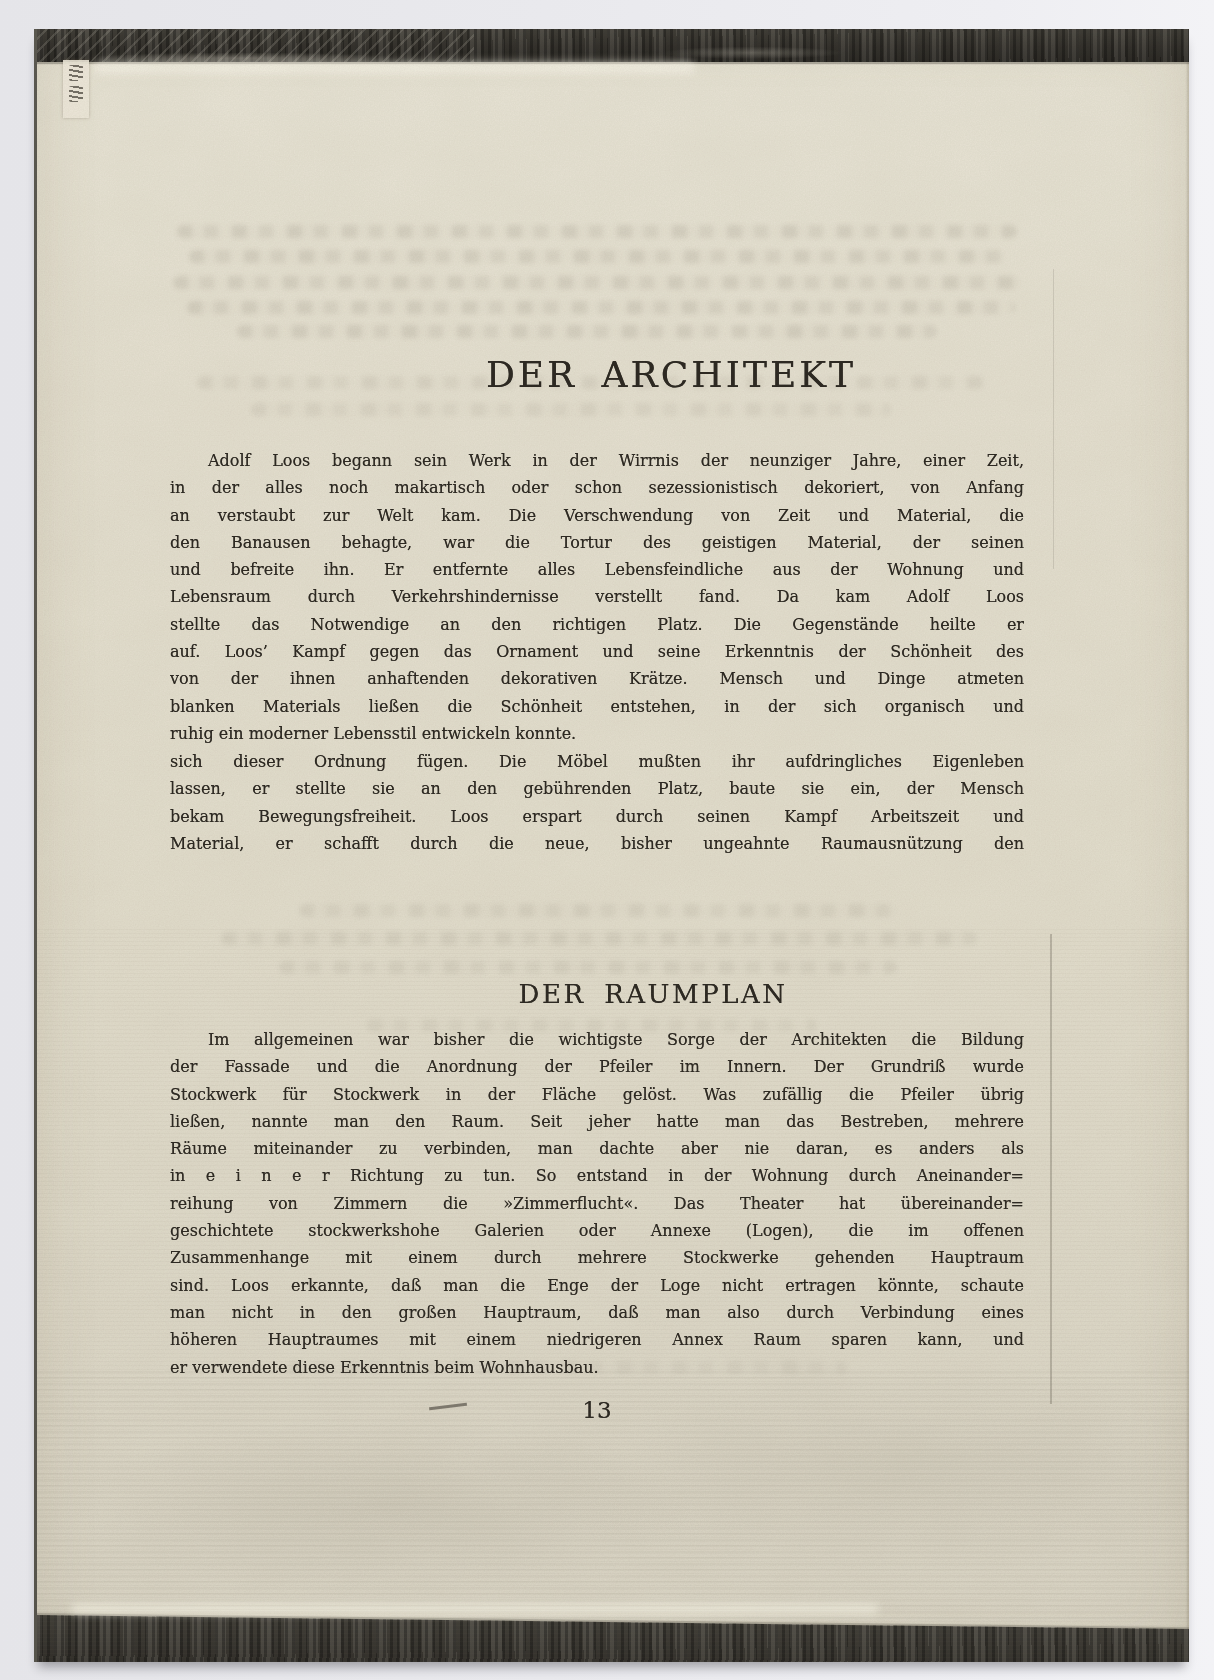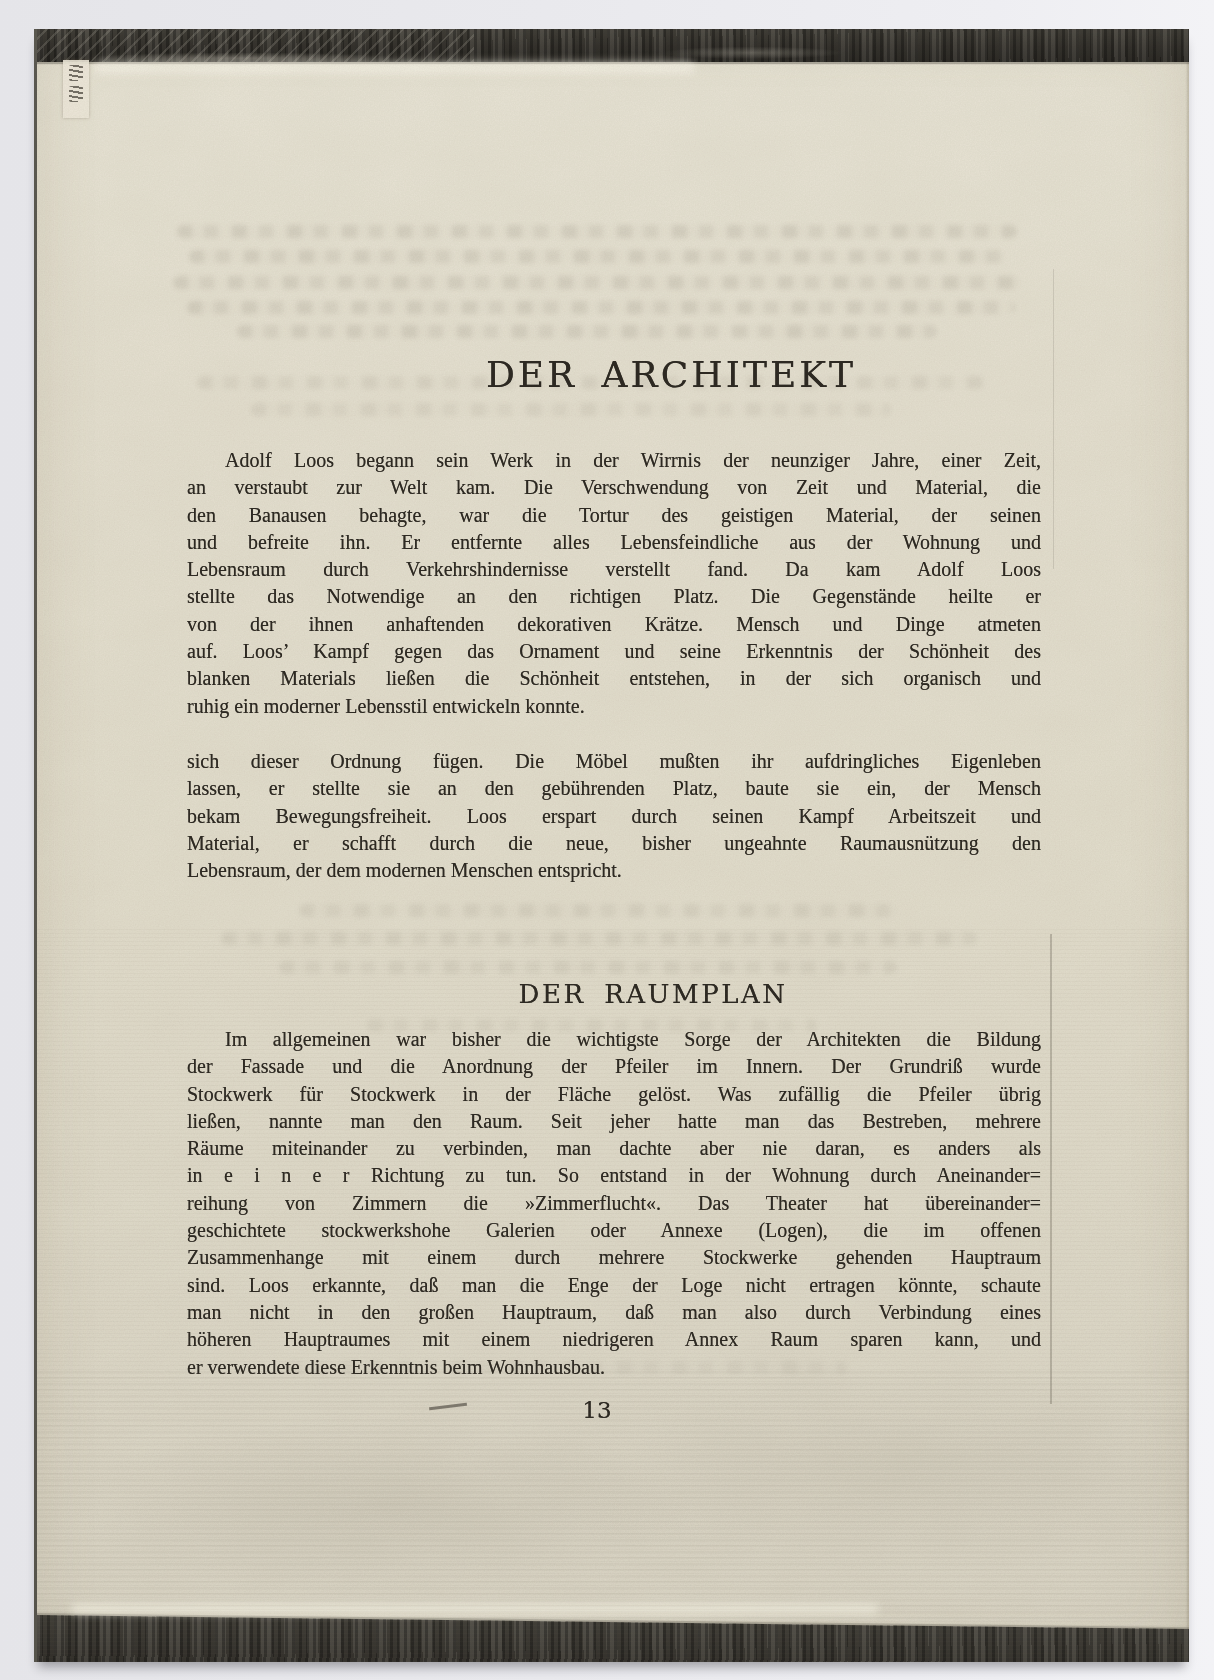--- a/index.html
+++ b/index.html
@@ -140,23 +140,22 @@
   .heading2 {
     position: absolute; top: 950px; left: 50%;
     transform: translateX(-50%);
     margin: 0 0 0 56px;
     font-size: 26px; font-weight: 500;
     letter-spacing: 2.5px; word-spacing: 8px;
     white-space: nowrap;
     text-shadow: 0 0 0.4px rgba(46,42,35,0.8);
   }
   .para {
-    position: absolute; left: 17px; width: 100%;
-    font-size: 20px;
-    font-family: Liberation Serif, serif;
+    position: absolute; left: 0; width: 100%;
+    font-size: 16px;
   }
   .para .line {
     height: 27.3px; line-height: 27.3px;
     text-align: justify; text-align-last: justify;
     overflow: hidden;
     text-shadow: 0 0 0.4px rgba(46,42,35,0.65);
   }
   .para .line.first { text-indent: 38px; }
   .para .line.last  { text-align-last: left; }
   .p1 { top: 418px; }
@@ -196,36 +195,36 @@
 
     <div class="vline"></div>
     <div class="vline2"></div>
     <div class="dash"></div>
     <div class="smudge"></div>
 
     <div class="textblock">
       <h1 class="title">DER ARCHITEKT</h1>
       <div class="para p1">
           <div class="line first">Adolf Loos begann sein Werk in der Wirrnis der neunziger Jahre, einer Zeit,</div>
+          <div class="line">in der alles noch makartisch oder schon sezessionistisch dekoriert, von Anfang</div>
           <div class="line">an verstaubt zur Welt kam. Die Verschwendung von Zeit und Material, die</div>
           <div class="line">den Banausen behagte, war die Tortur des geistigen Material, der seinen</div>
           <div class="line">und befreite ihn. Er entfernte alles Lebensfeindliche aus der Wohnung und</div>
           <div class="line">Lebensraum durch Verkehrshindernisse verstellt fand. Da kam Adolf Loos</div>
           <div class="line">stellte das Notwendige an den richtigen Platz. Die Gegenstände heilte er</div>
+          <div class="line">auf. Loos’ Kampf gegen das Ornament und seine Erkenntnis der Schönheit des</div>
           <div class="line">von der ihnen anhaftenden dekorativen Krätze. Mensch und Dinge atmeten</div>
-          <div class="line">auf. Loos’ Kampf gegen das Ornament und seine Erkenntnis der Schönheit des</div>
           <div class="line">blanken Materials ließen die Schönheit entstehen, in der sich organisch und</div>
           <div class="line last">ruhig ein moderner Lebensstil entwickeln konnte.</div>
         </div>
       <div class="para p2">
           <div class="line">sich dieser Ordnung fügen. Die Möbel mußten ihr aufdringliches Eigenleben</div>
           <div class="line">lassen, er stellte sie an den gebührenden Platz, baute sie ein, der Mensch</div>
           <div class="line">bekam Bewegungsfreiheit. Loos erspart durch seinen Kampf Arbeitszeit und</div>
           <div class="line">Material, er schafft durch die neue, bisher ungeahnte Raumausnützung den</div>
-          <div class="line last">Lebensraum, der dem modernen Menschen entspricht.</div>
         </div>
       <h2 class="heading2">DER RAUMPLAN</h2>
       <div class="para p3">
           <div class="line first">Im allgemeinen war bisher die wichtigste Sorge der Architekten die Bildung</div>
           <div class="line">der Fassade und die Anordnung der Pfeiler im Innern. Der Grundriß wurde</div>
           <div class="line">Stockwerk für Stockwerk in der Fläche gelöst. Was zufällig die Pfeiler übrig</div>
           <div class="line">ließen, nannte man den Raum. Seit jeher hatte man das Bestreben, mehrere</div>
           <div class="line">Räume miteinander zu verbinden, man dachte aber nie daran, es anders als</div>
           <div class="line">in e i n e r Richtung zu tun. So entstand in der Wohnung durch Aneinander=</div>
           <div class="line">reihung von Zimmern die »Zimmerflucht«. Das Theater hat übereinander=</div>

